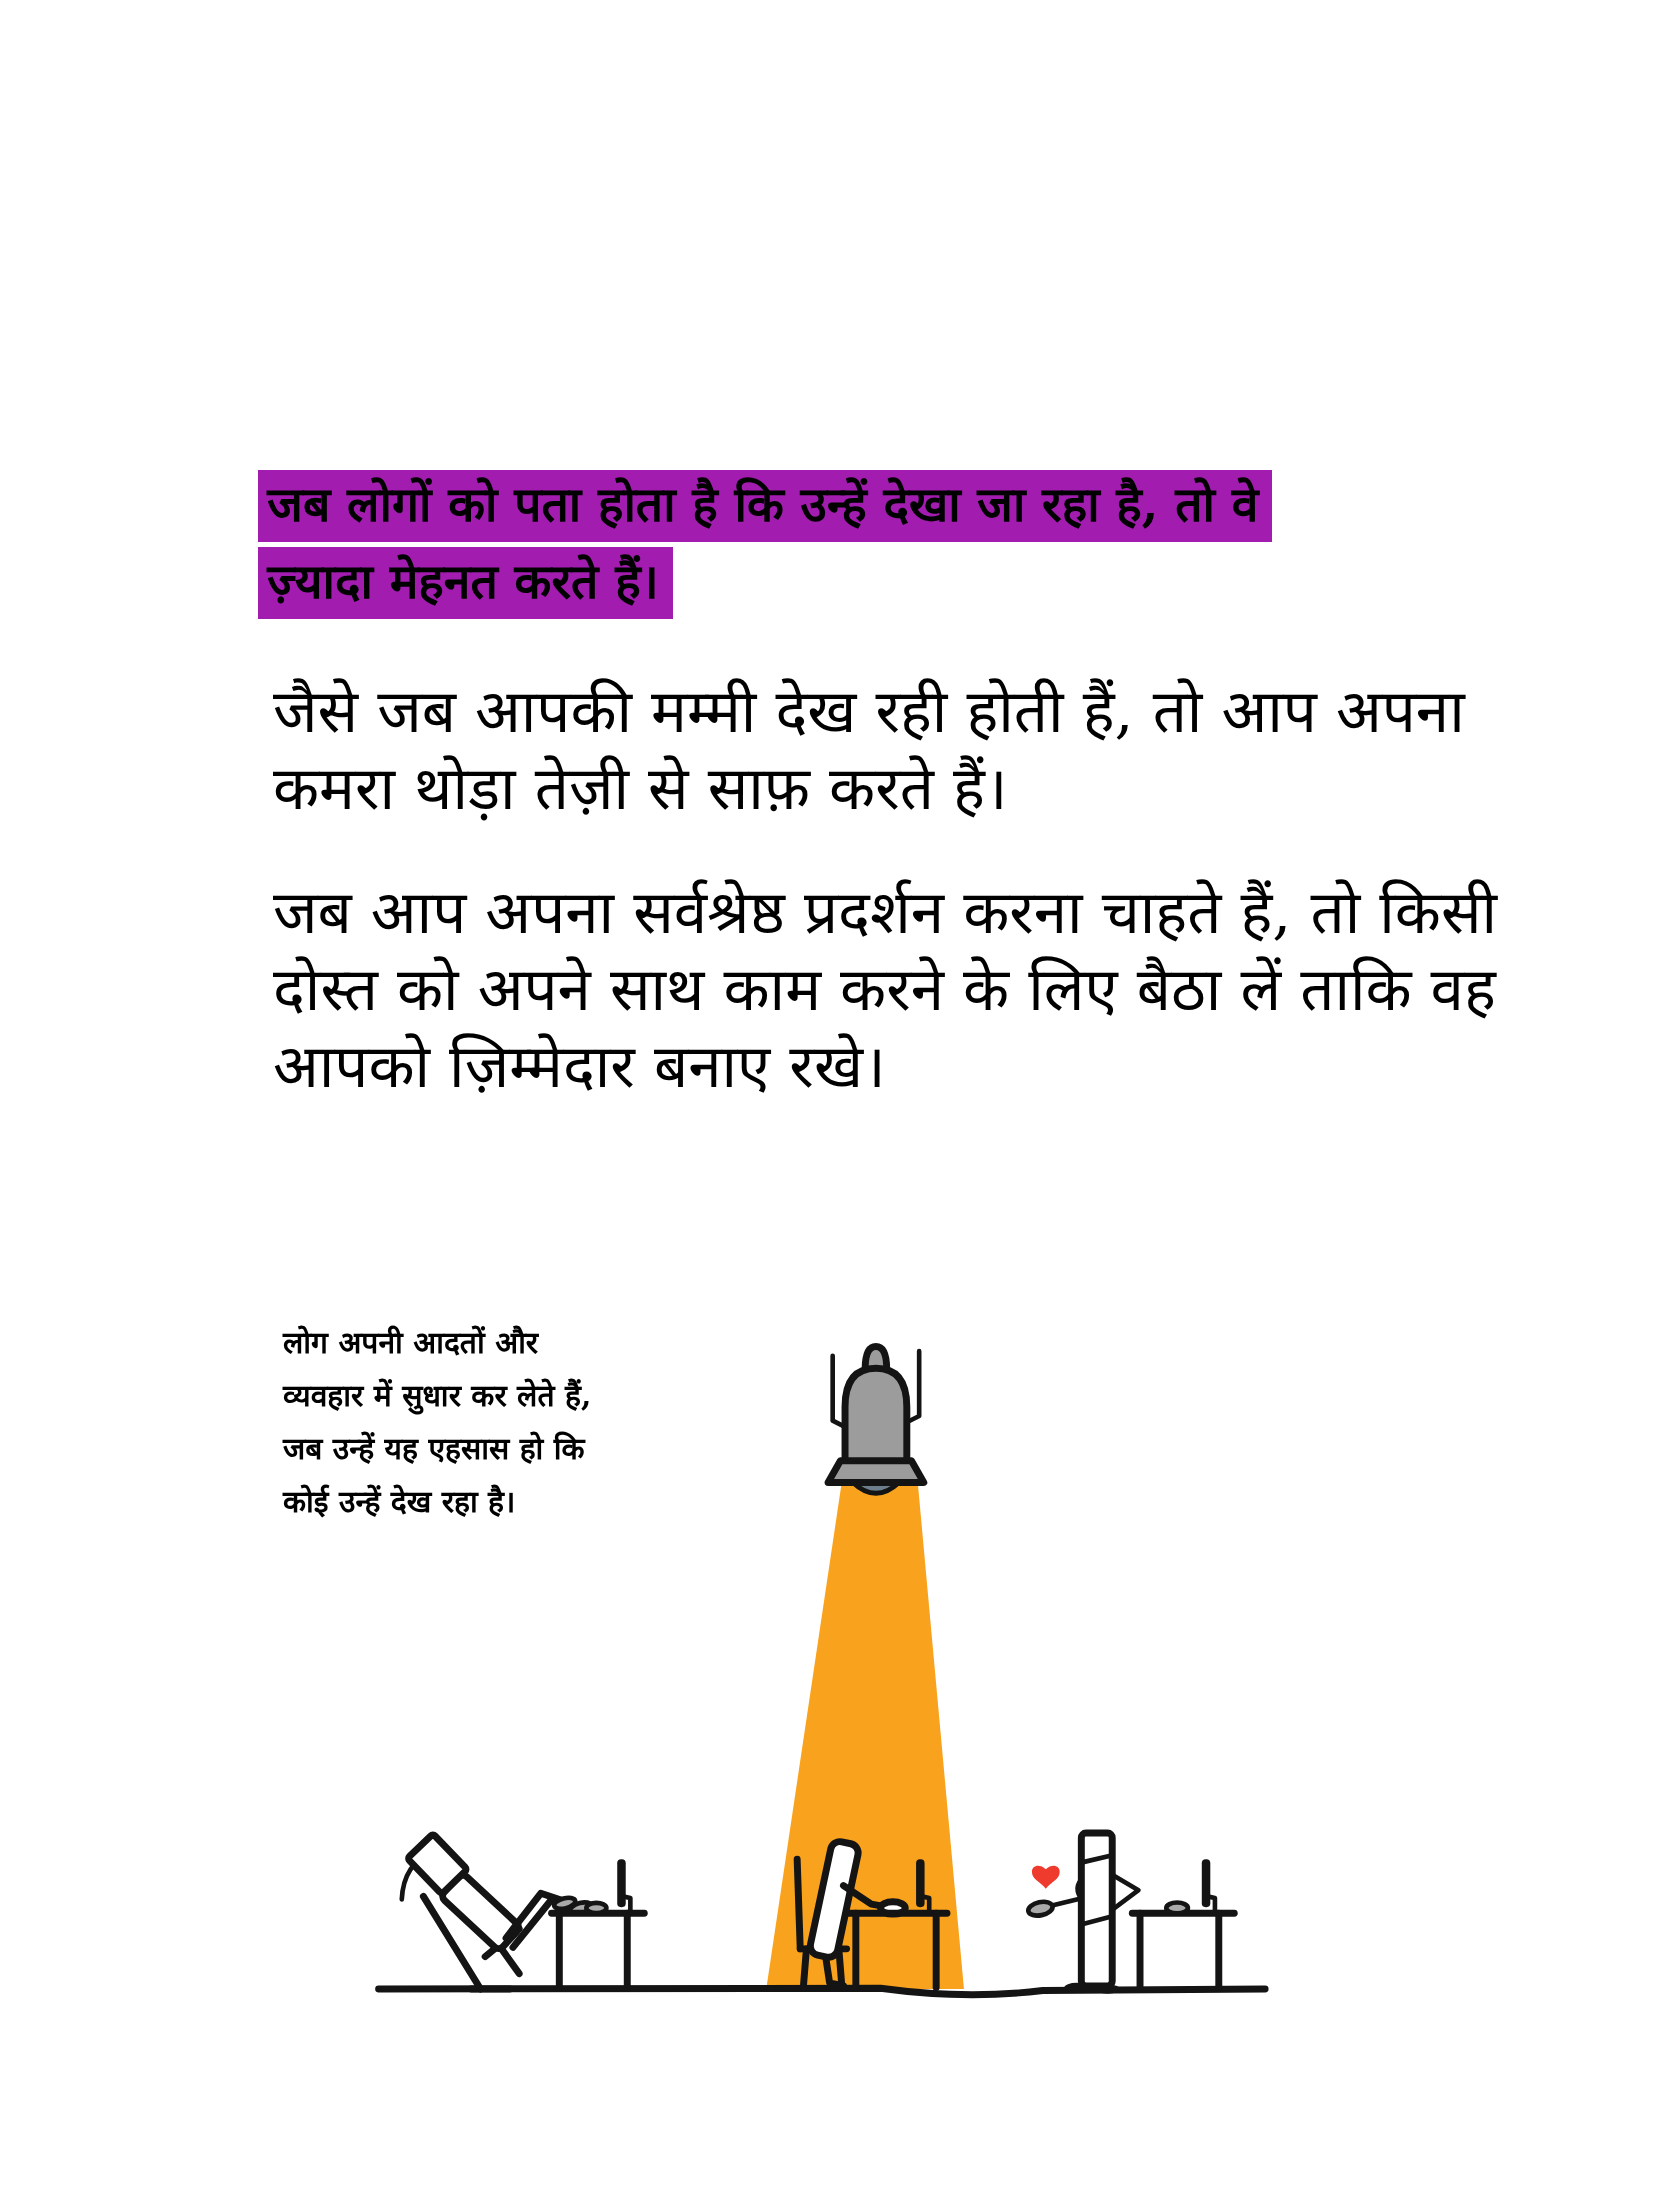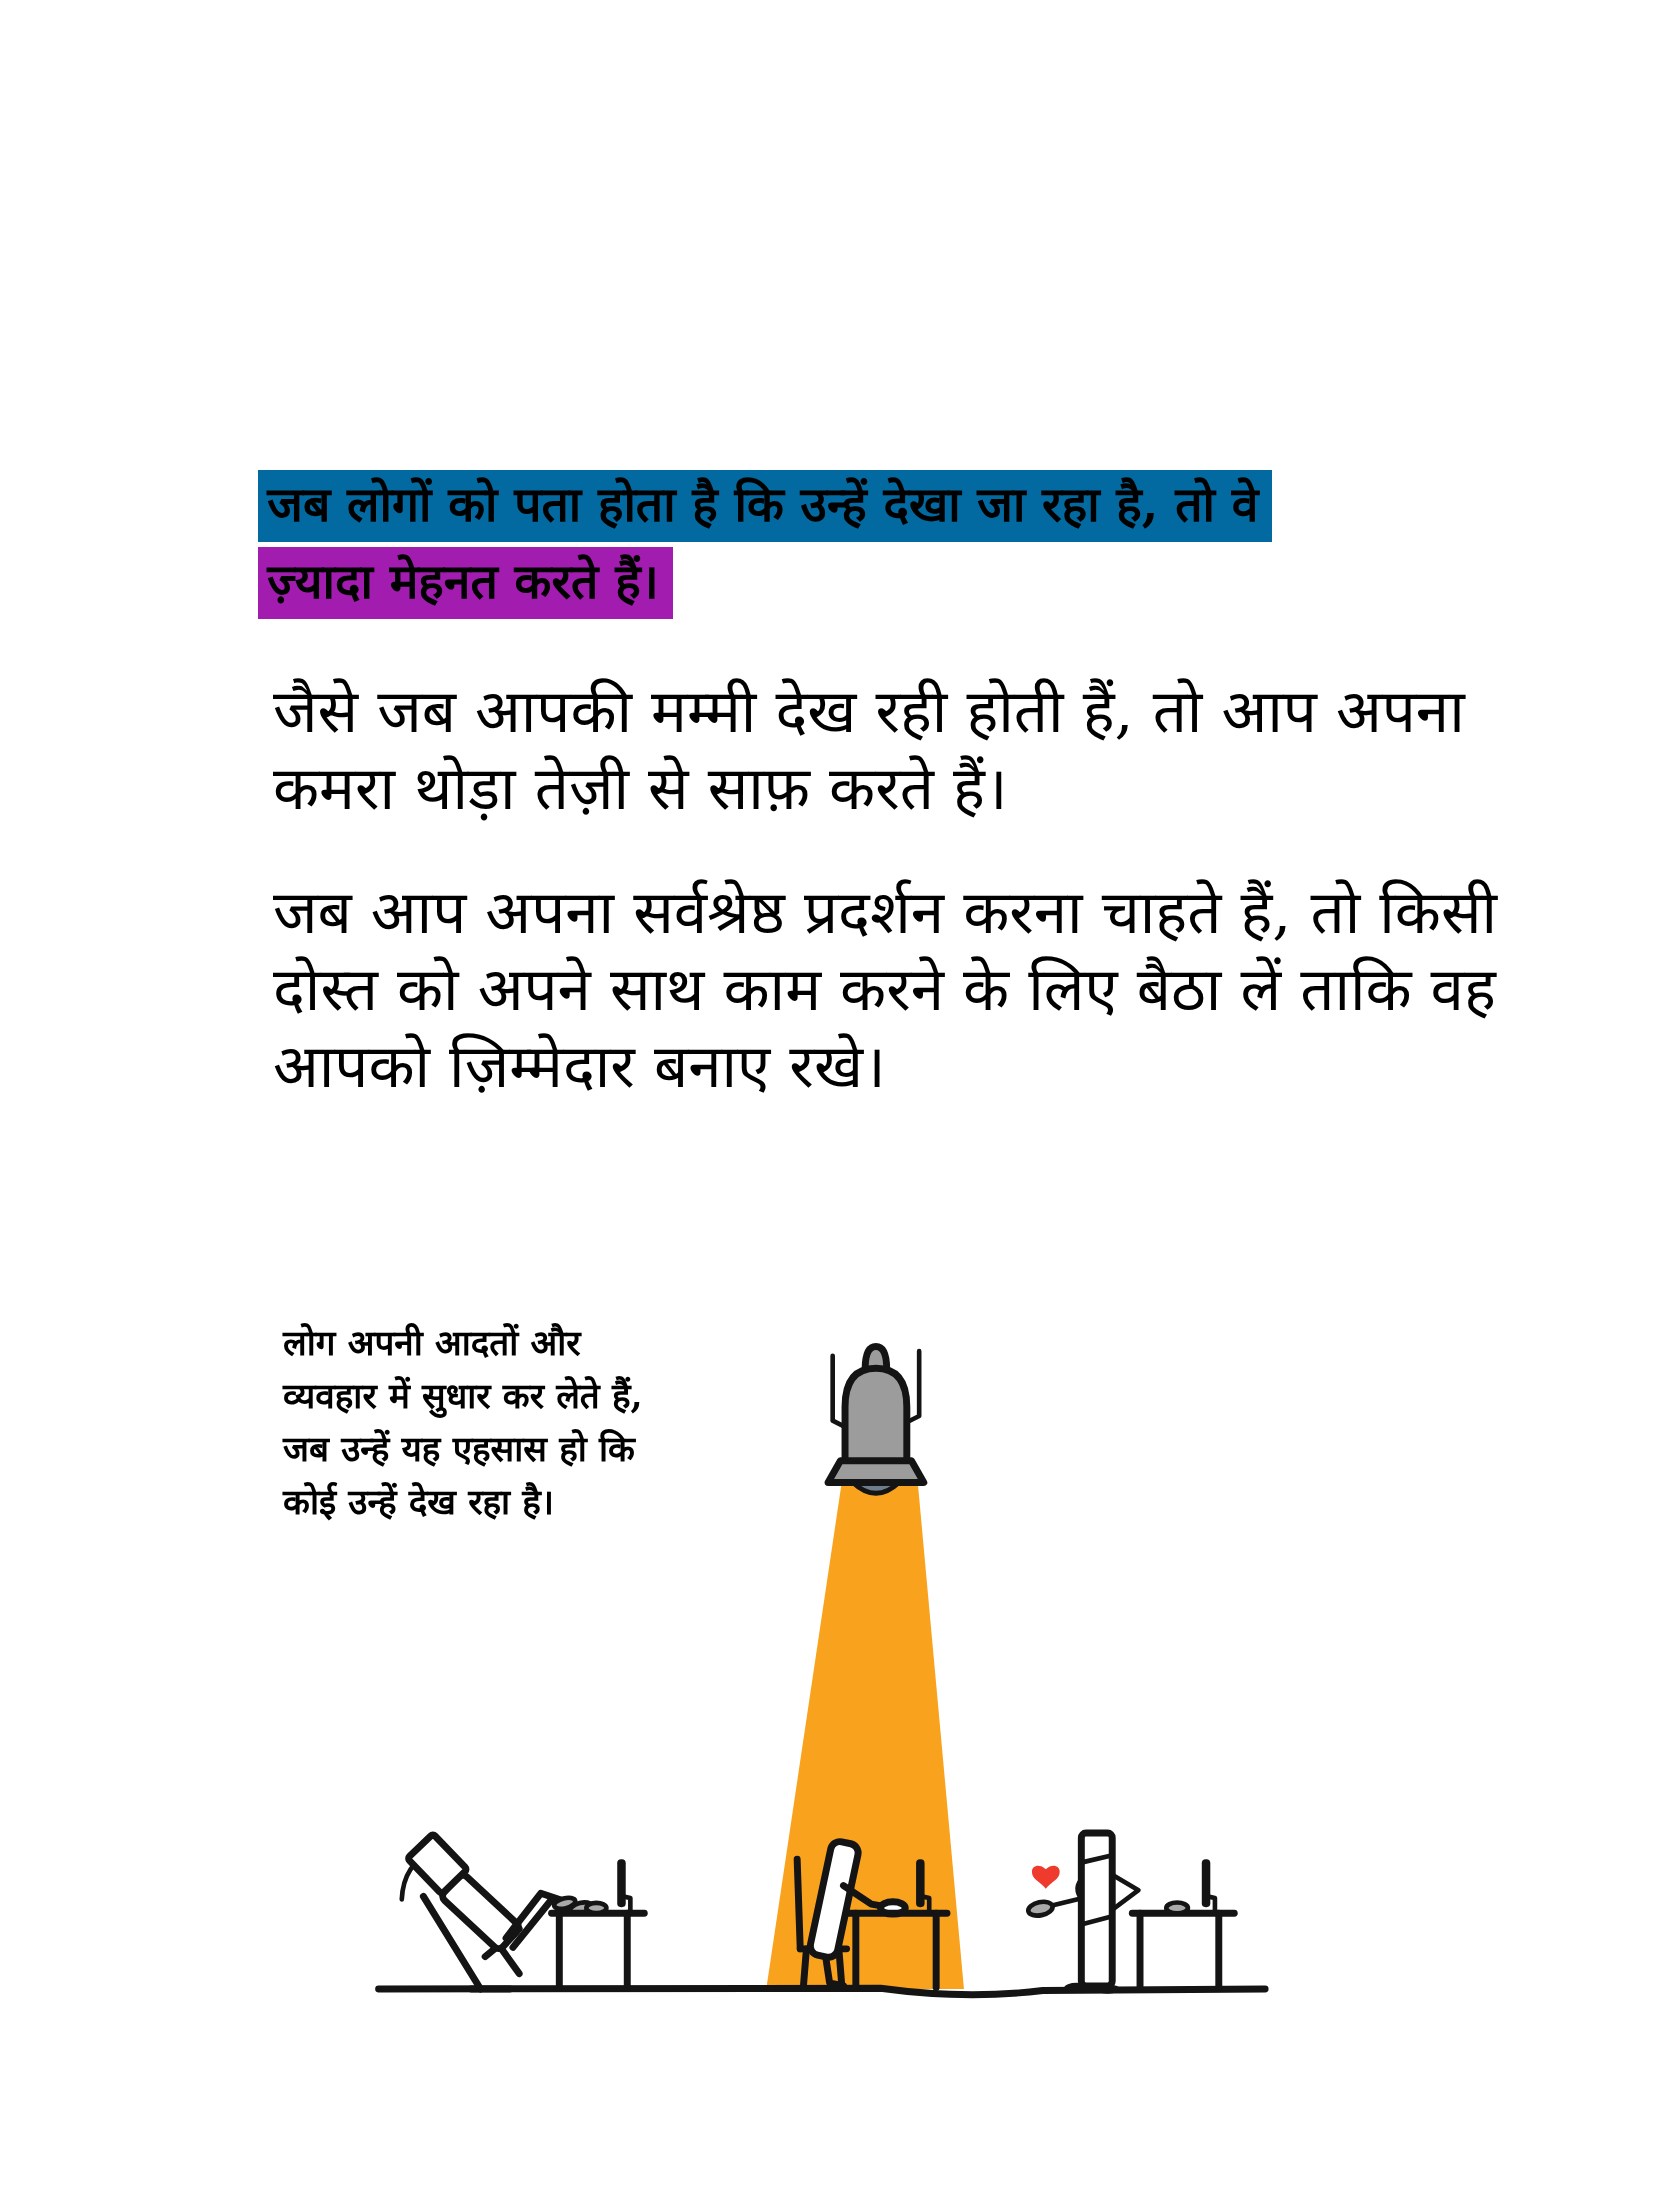--- a/index.html
+++ b/index.html
@@ -45,21 +45,21 @@
     line-height: 77px;
     font-weight: 400;
   }
   .para div { white-space: nowrap; }
   .para-1 { top: 673px; }
   .para-2 { top: 874px; }
 
   .caption {
     position: absolute;
     left: 283px; top: 1316px;
-    font-size: 35px;
+    font-size: 30px;
     font-weight: 700;
     line-height: 53px;
   }
   .caption div { white-space: nowrap; }
 
   .illo {
     position: absolute;
     left: 340px; top: 1328px;
     width: 973px; height: 695px;
   }
@@ -76,21 +76,21 @@
     stroke-linejoin: round;
   }
 </style>
 </head>
 <body>
 
 <div class="page">
 
 
   <div class="highlight-block">
-    <span class="hl-line" style="background: #0369a1; text-align: right;">जब लोगों को पता होता है कि उन्हें देखा जा रहा है, तो वे</span>
+    <span class="hl-line" style="background: #a21caf; text-align: right;">जब लोगों को पता होता है कि उन्हें देखा जा रहा है, तो वे</span>
     <span class="hl-line" style="background: #a21caf;">ज़्यादा मेहनत करते हैं।</span>
   </div>
 
   <div class="para para-1">
     <div>जैसे जब आपकी मम्मी देख रही होती हैं, तो आप अपना</div>
     <div>कमरा थोड़ा तेज़ी से साफ़ करते हैं।</div>
   </div>
 
   <div class="para para-2">
     <div>जब आप अपना सर्वश्रेष्ठ प्रदर्शन करना चाहते हैं, तो किसी</div>

